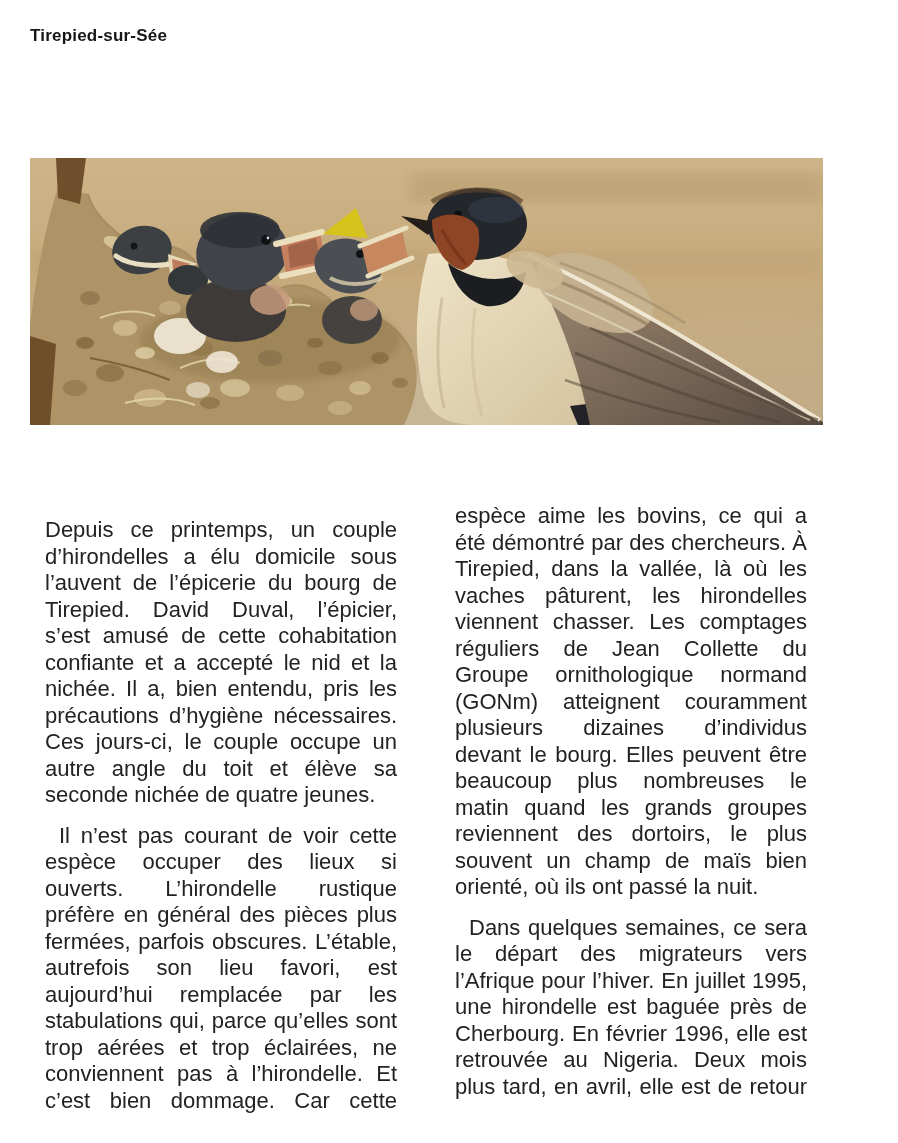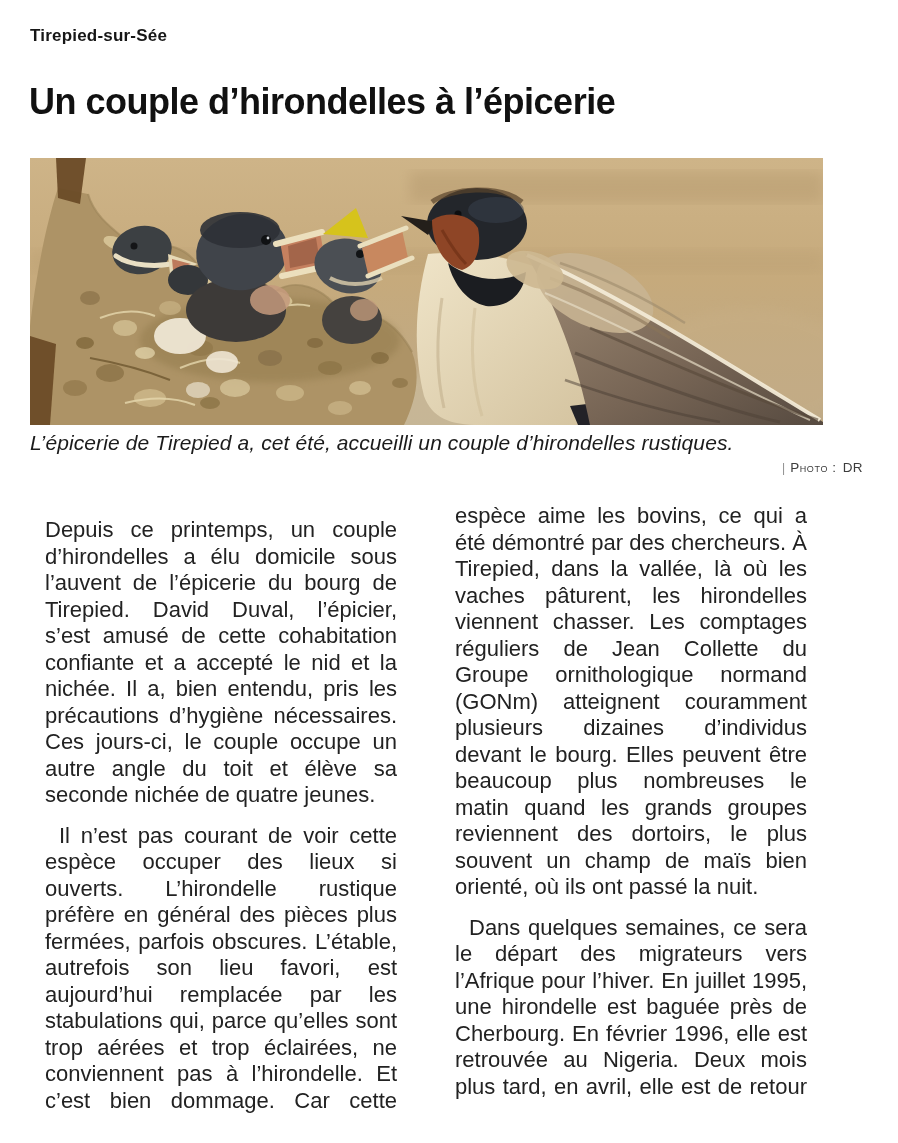--- a/index.html
+++ b/index.html
@@ -36,21 +36,20 @@
   .body-cols p{margin:14px;}
   .body-cols p + p{text-indent:14px;}
 </style>
 </head>
 <body>
 
 <div class="page">
 
   <div class="kicker">Tirepied-sur-Sée</div>
 
-  <h1 class="headline">Un couple d’hirondelles à l’épicerie</h1>
 
   <figure class="photo-fig">
     <svg viewBox="0 0 793 267" xmlns="http://www.w3.org/2000/svg" role="img">
       <defs>
         <linearGradient id="bgGrad" x1="0" y1="0" x2="0" y2="1">
           <stop offset="0" stop-color="#ceb488"></stop>
           <stop offset="0.45" stop-color="#c6aa7c"></stop>
           <stop offset="1" stop-color="#bda987"></stop>
         </linearGradient>
         <linearGradient id="wingGrad" x1="0" y1="0" x2="1" y2="1">
@@ -193,25 +192,21 @@
         <path d="M402,62 C418,52 440,56 448,70 C452,90 446,108 432,112 C415,108 402,88 402,62 Z" fill="#8e4526"></path>
         <path d="M412,72 C420,86 428,98 436,106" fill="none" stroke="#6f3116" stroke-width="3" opacity="0.7"></path>
 
         <path d="M418,105 C440,122 470,126 496,114 C494,136 478,150 456,148 C438,144 424,128 418,105 Z" fill="#1b1d21"></path>
 
         <ellipse cx="505" cy="112" rx="30" ry="17" fill="#cdb891" opacity="0.9" transform="rotate(22 505 112)"></ellipse>
       </g>
     </svg>
   </figure>
 
-  <figcaption class="caption">L’épicerie de Tirepied a, cet été, accueilli un couple d’hirondelles rustiques.</figcaption>
-
-  <div class="credit">
-    <span class="sep">|</span><span class="label">Photo&nbsp;:</span><span class="value">DR</span>
-  </div>
+
 
   <div class="body-cols">
     <p>Depuis ce printemps, un couple d’hirondelles a élu domicile sous l’auvent de l’épicerie du bourg de Tirepied. David Duval, l’épicier, s’est amusé de cette cohabitation confiante et a accepté le nid et la nichée. Il a, bien entendu, pris les précautions d’hygiène nécessaires. Ces jours-ci, le couple occupe un autre angle du toit et élève sa seconde nichée de quatre jeunes.</p>
     <p>Il n’est pas courant de voir cette espèce occuper des lieux si ouverts. L’hirondelle rustique préfère en général des pièces plus fermées, parfois obscures. L’étable, autrefois son lieu favori, est aujourd’hui remplacée par les stabulations qui, parce qu’elles sont trop aérées et trop éclairées, ne conviennent pas à l’hirondelle. Et c’est bien dommage. Car cette espèce aime les bovins, ce qui a été démontré par des chercheurs. À Tirepied, dans la vallée, là où les vaches pâturent, les hirondelles viennent chasser. Les comptages réguliers de Jean Collette du Groupe ornithologique normand (GONm) atteignent couramment plusieurs dizaines d’individus devant le bourg. Elles peuvent être beaucoup plus nombreuses le matin quand les grands groupes reviennent des dortoirs, le plus souvent un champ de maïs bien orienté, où ils ont passé la nuit.</p>
     <p>Dans quelques semaines, ce sera le départ des migrateurs vers l’Afrique pour l’hiver. En juillet 1995, une hirondelle est baguée près de Cherbourg. En février 1996, elle est retrouvée au Nigeria. Deux mois plus tard, en avril, elle est de retour dans le même bâtiment normand&nbsp;: un périple de 9&nbsp;400&nbsp;km&nbsp;!</p>
   </div>
 
 </div>
 
 </body></html>

